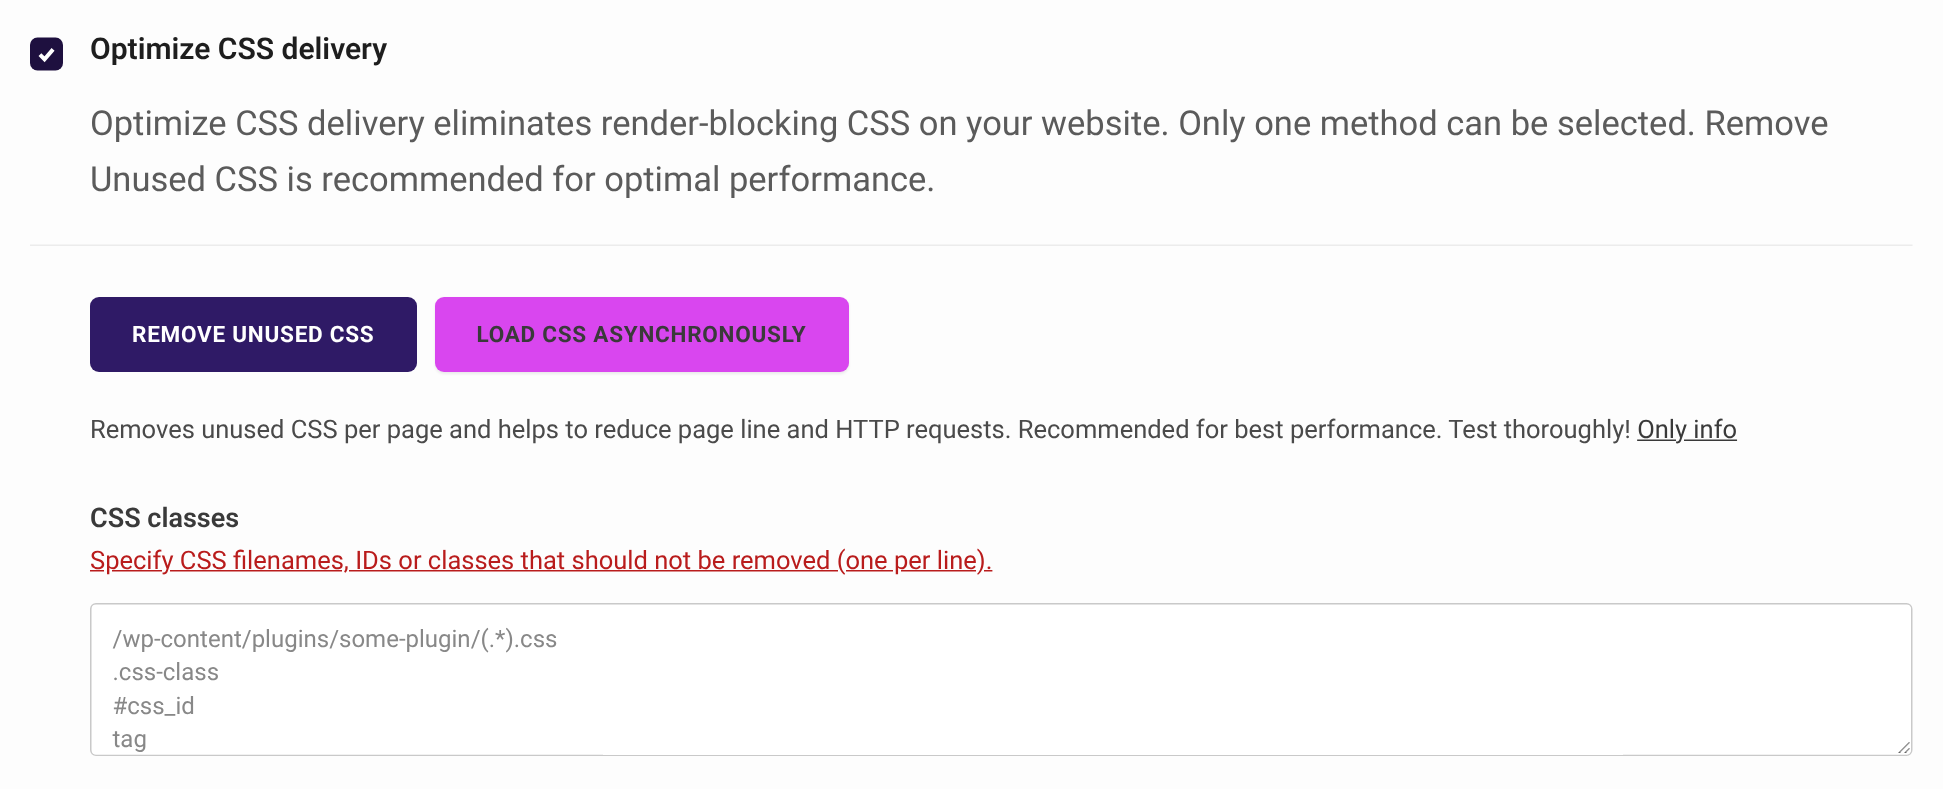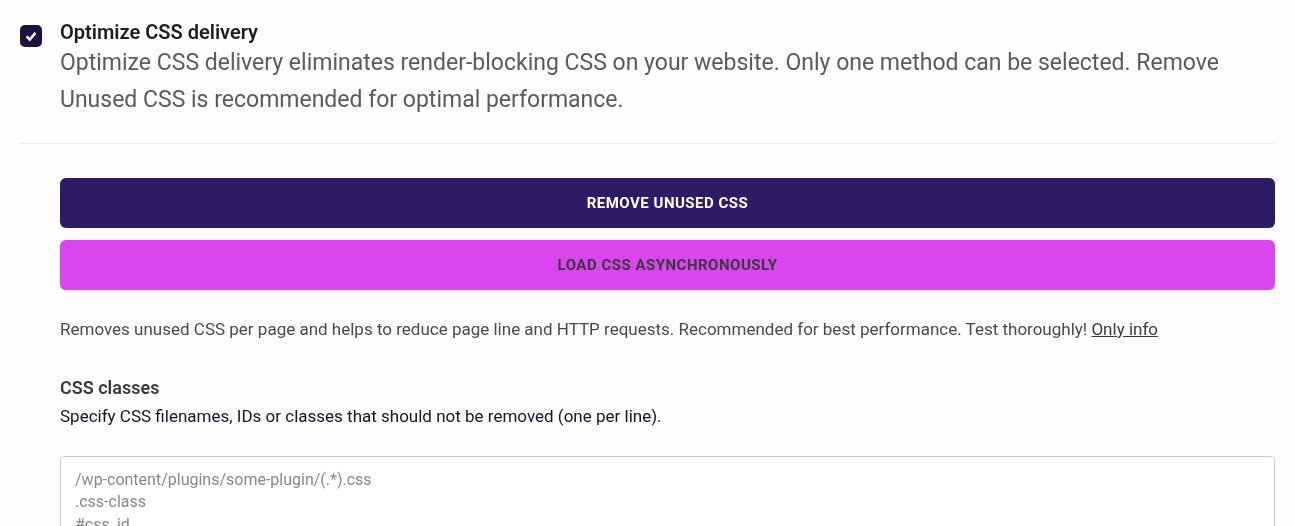--- a/index.html
+++ b/index.html
@@ -39,36 +39,35 @@
       stroke-width: 3;
       fill: none;
     }
     .setting-text {
       flex: 1;
     }
     .setting-title {
       font-size: 20px;
       font-weight: 600;
       color: #1e1e1e;
-      margin-bottom: 1px;
+      margin-bottom: 21px;
     }
     .setting-desc {
       font-size: 23px;
       color: #5b5b5b;
       line-height: 1.6;
     }
     .content-panel {
       padding-left: 40px;
       padding-top: 34px;
     }
     .tab-buttons {
       display: flex;
       gap: 12px;
       margin-bottom: 26px;
-      flex-direction: column;
     }
     .tab-btn {
       padding: 16px 28px;
       font-size: 15px;
       font-weight: 700;
       letter-spacing: 0.5px;
       border-radius: 6px;
       border: none;
       cursor: pointer;
       text-transform: uppercase;
@@ -95,22 +94,23 @@
       cursor: pointer;
     }
     .safelist-title {
       font-size: 18px;
       font-weight: 600;
       color: #3a3a3a;
       margin-bottom: 8px;
     }
     .safelist-desc {
       font-size: 17px;
-      color: #0f172a;
-      margin-bottom: 30px;
+      color: #b91c1c;
+      margin-bottom: 18px;
+      text-decoration: underline;
     }
     .safelist-textarea {
       width: 100%;
       max-width: 1215px;
       height: 102px;
       border: 1px solid #c9c9c9;
       border-radius: 4px;
       padding: 12px 14px;
       font-size: 16px;
       font-family: inherit;

